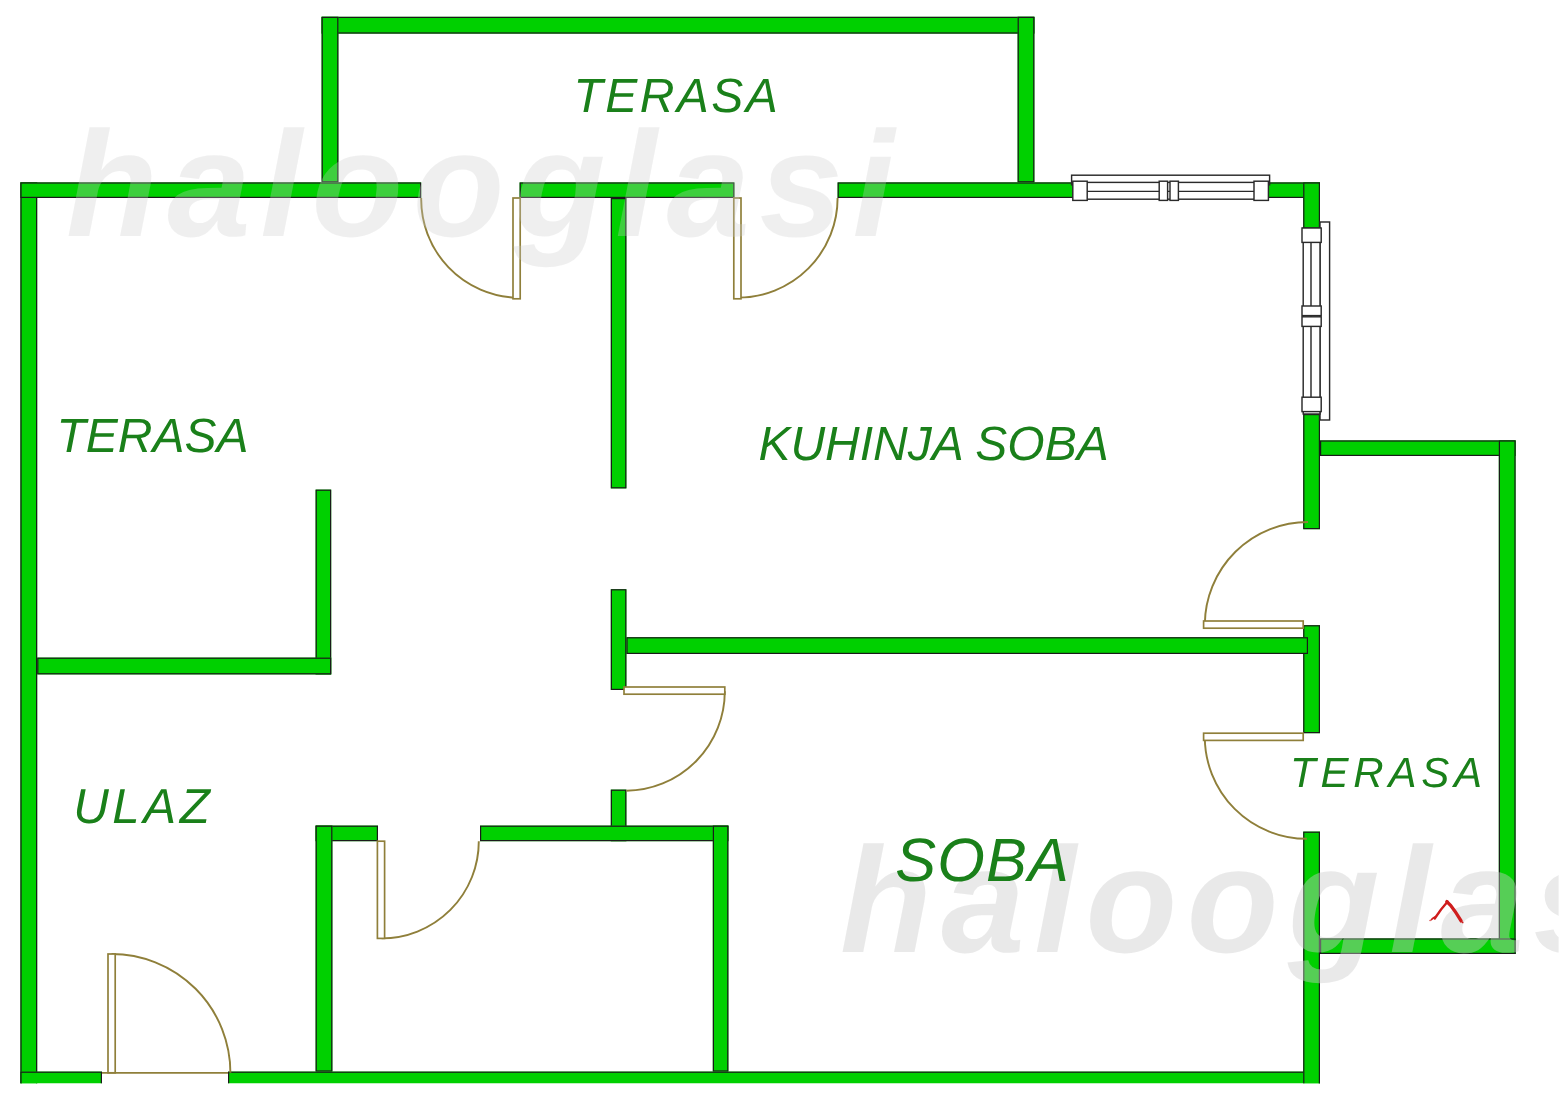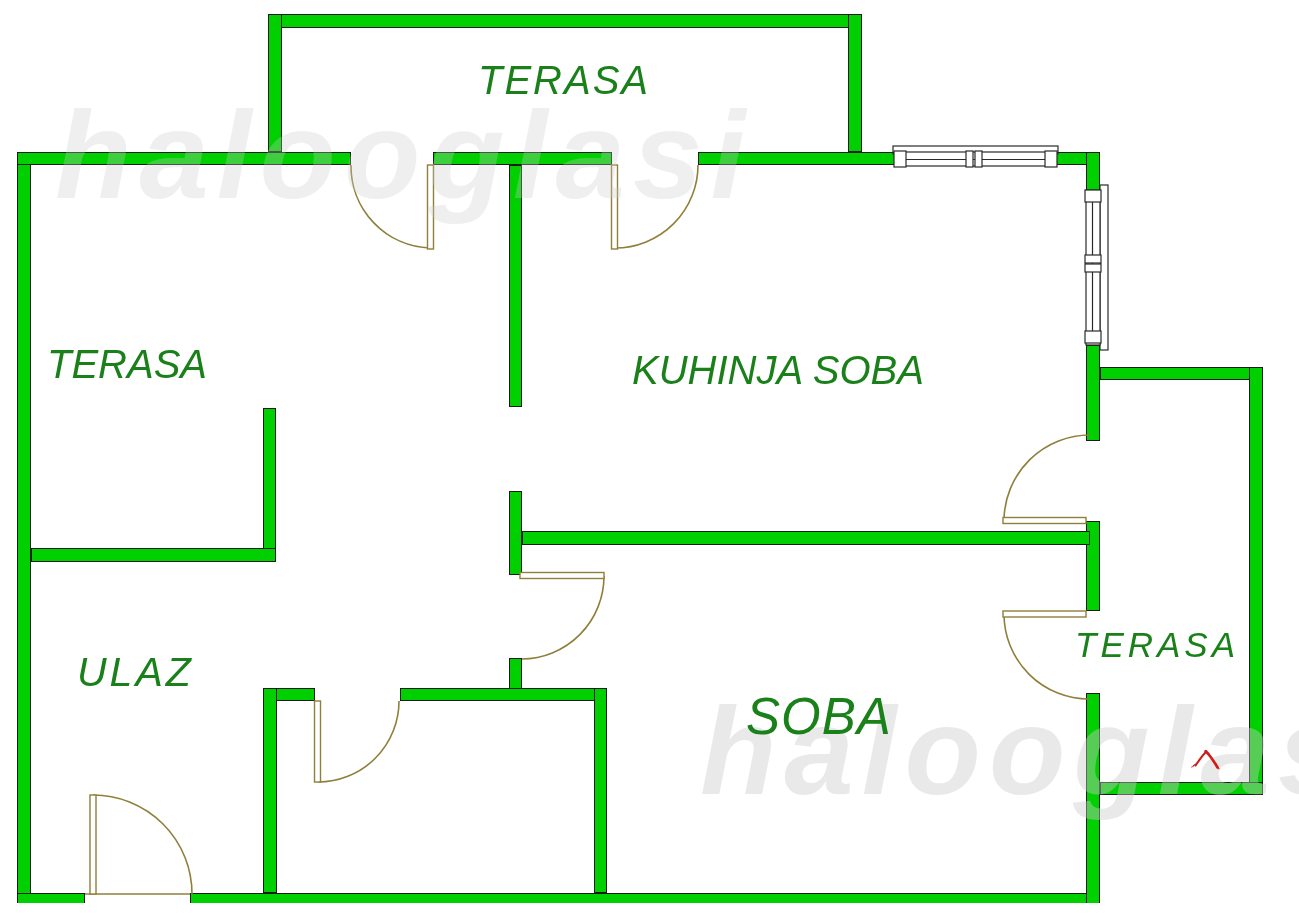--- a/index.html
+++ b/index.html
@@ -36,21 +36,21 @@
   .w-bath-left{left:263px;top:688px;width:14px;height:205px}
   .w-bath-right{left:594px;top:688px;width:13px;height:205px}
   
   .overlay{position:absolute;left:0;top:0;z-index:20;pointer-events:none;}
   
   .room-label{position:absolute;z-index:40;color:var(--c-label,#1a801a);
               line-height:1;white-space:nowrap;}
   .lbl-terasa-top{left:478px;top:60px;font-size:40px;letter-spacing:2px;}
   .lbl-kuhinja{left:47px;top:344px;font-size:40px;}
   .lbl-dnevna{left:632px;top:350px;font-size:40px;}
-  .lbl-ulaz{left:61px;top:652px;font-size:41px;letter-spacing:3px;margin-left:16px;}
+  .lbl-ulaz{left:61px;top:652px;font-size:41px;letter-spacing:3px;}
   .lbl-soba{left:746px;top:691px;font-size:51px;letter-spacing:1px;}
   .lbl-kupatilo{left:337px;top:795px;font-size:41px;}
   .lbl-terasa-right{left:1075px;top:627px;font-size:35px;letter-spacing:4px;}
   
   .watermark{position:absolute;z-index:30;color:var(--c-watermark,#cdcdcd);
              font-weight:700;line-height:1;white-space:nowrap;pointer-events:none;}
   .wm-top{left:55px;top:92px;font-size:125px;letter-spacing:8px;opacity:.30;}
   .wm-bottom{left:700px;top:688px;font-size:125px;letter-spacing:8px;opacity:.42;}
   
   .logo{position:absolute;left:1105px;top:748px;width:194px;height:168px;z-index:35;}

